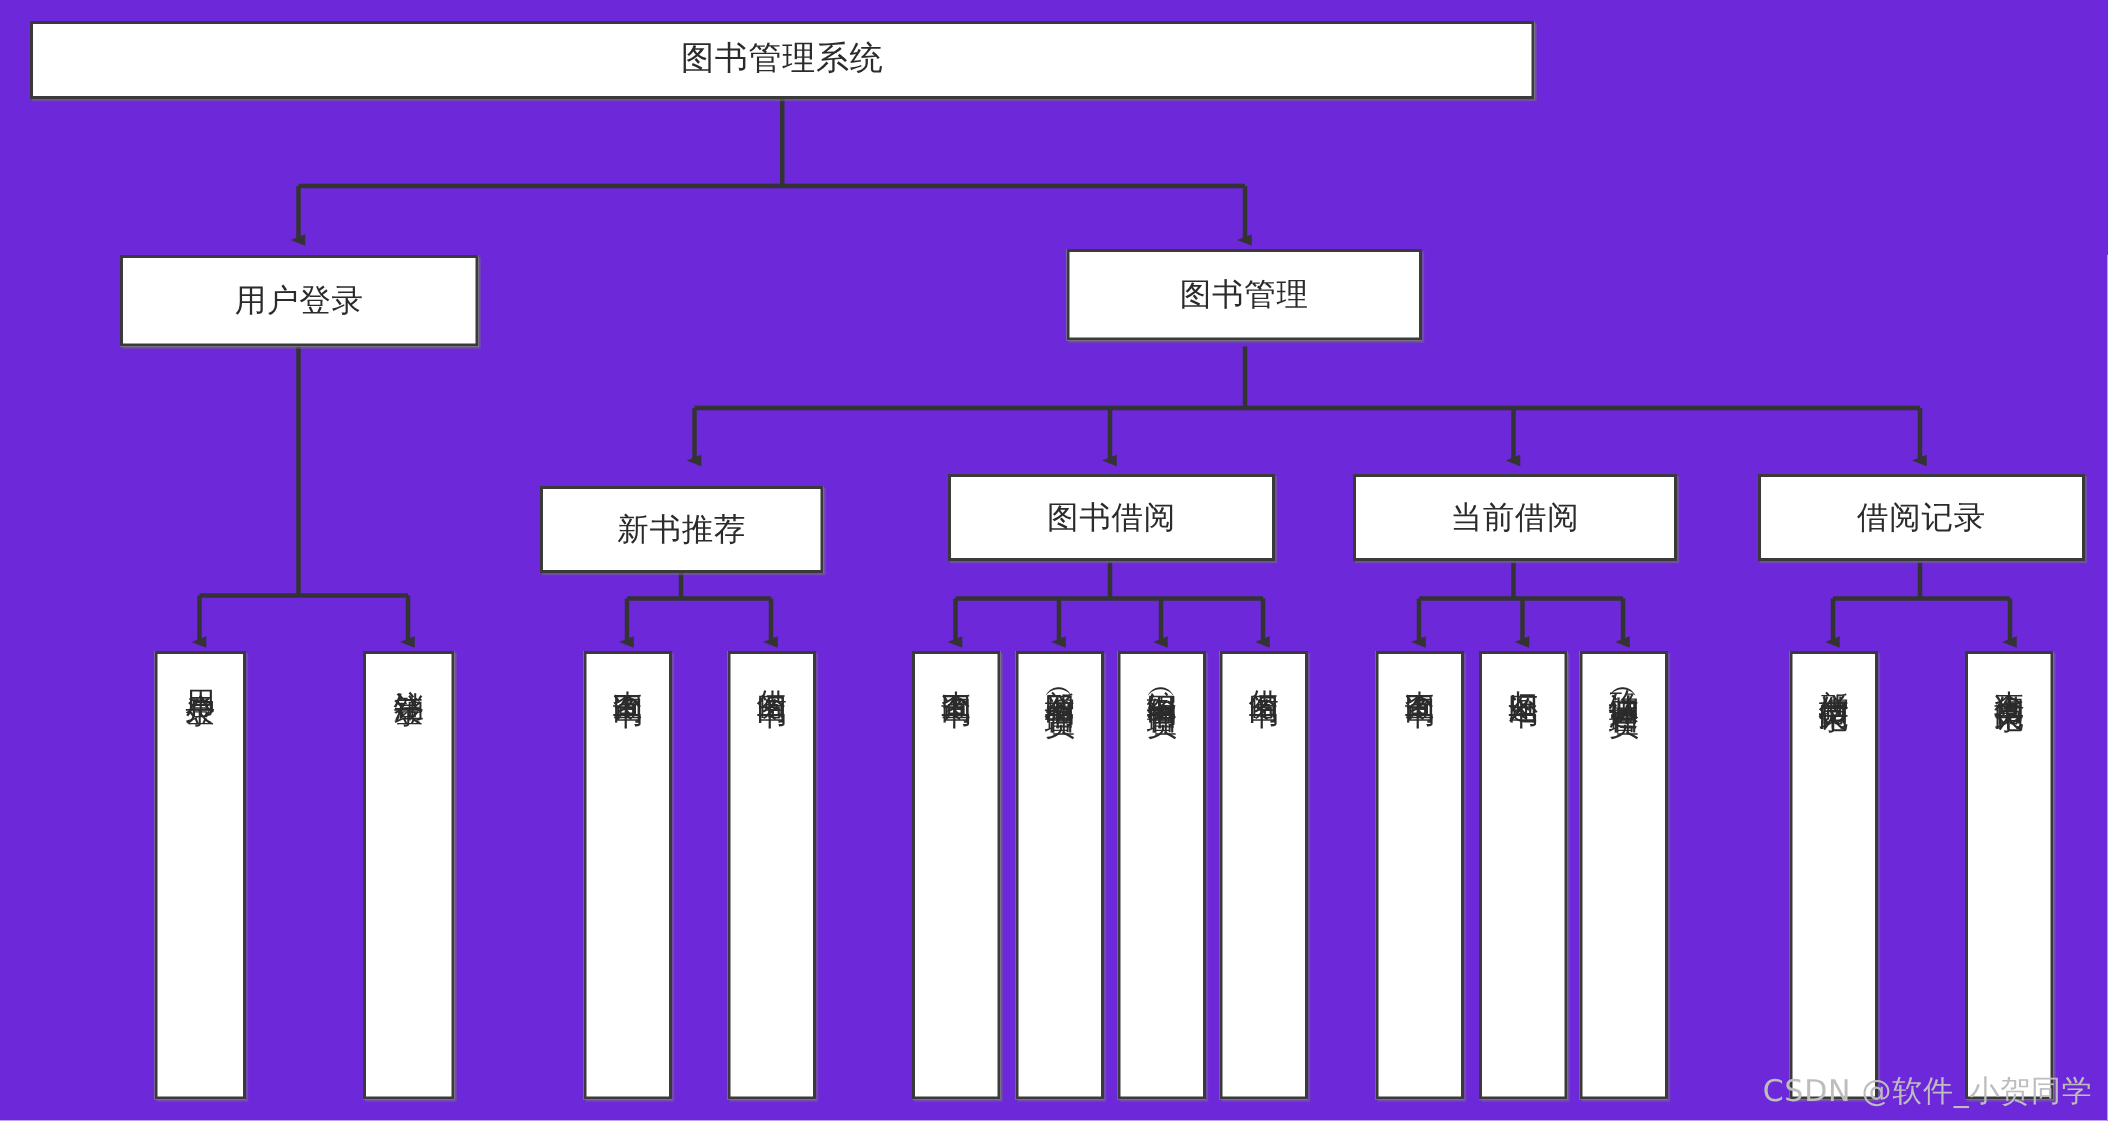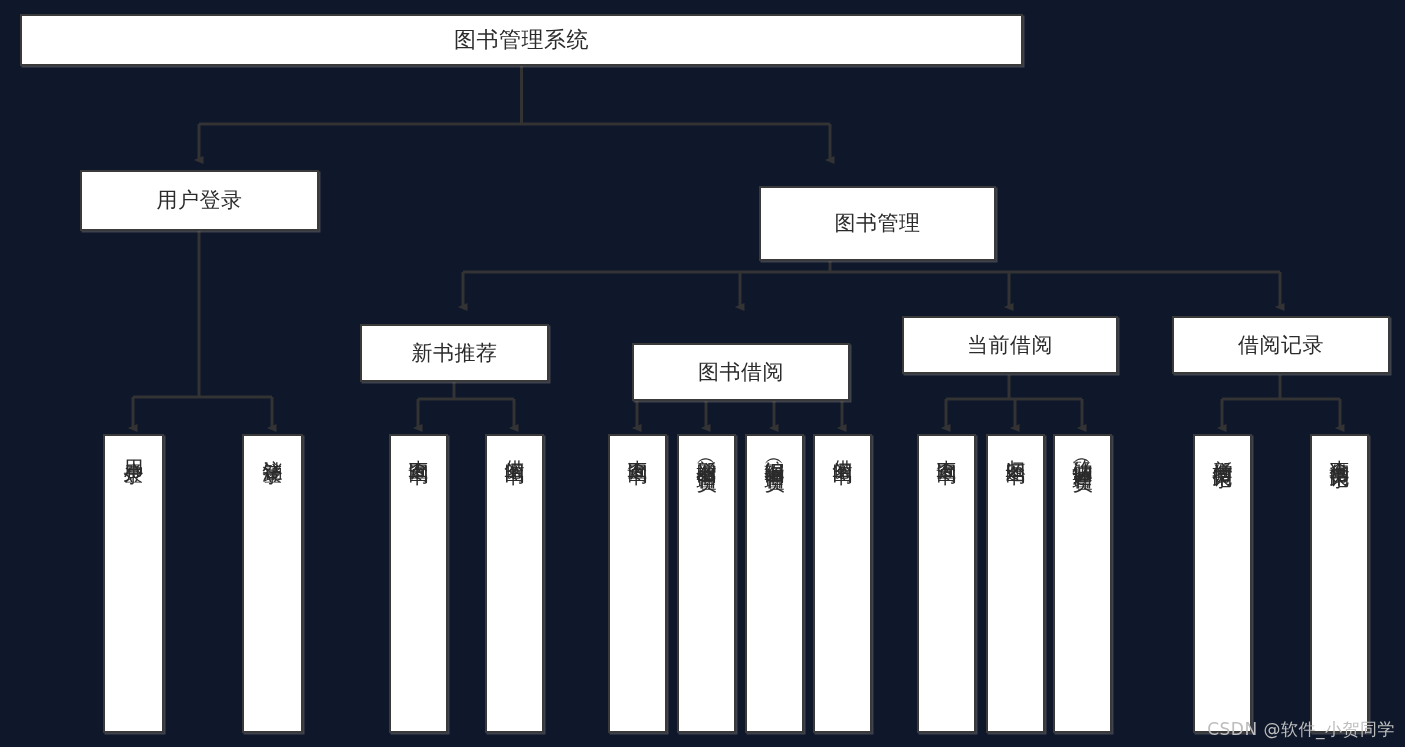--- a/index.html
+++ b/index.html
@@ -9,21 +9,21 @@
     background: #ffffff;
   }
   body {
     font-family: "DejaVu Sans", "Liberation Sans", sans-serif;
     color: #1a1a1a;
   }
   #canvas {
     position: relative;
     width: 1405px;
     height: 747px;
-    background: #0f172a;
+    background: #6d28d9;
     overflow: hidden;
   }
   svg.edges {
     position: absolute;
     left: 0;
     top: 0;
     width: 1405px;
     height: 747px;
     pointer-events: none;
   }
@@ -57,21 +57,21 @@
     font-size: 20px;
     line-height: 1.05;
     letter-spacing: 2px;
     white-space: nowrap;
   }
   .node.root .label { font-size: 22px; }
   .watermark {
     position: absolute;
     right: 10px;
     bottom: 6px;
-    font-size: 17px;
+    font-size: 20px;
     color: #bdbdbd;
     letter-spacing: 0.5px;
     white-space: nowrap;
     pointer-events: none;
   }
 </style>
 </head>
 <body>
 
 <div id="canvas">
@@ -126,28 +126,28 @@
     </g>
   </svg>
 
   <div class="node root" style="left:20px; top:14px; width:1003px; height:52px;">
     <span class="label">图书管理系统</span>
   </div>
 
   <div class="node" style="left:80px; top:170px; width:239px; height:61px;">
     <span class="label">用户登录</span>
   </div>
-  <div class="node" style="left:711px; top:186px; width:237px; height:75px;margin-left:48px;">
+  <div class="node" style="left:711px; top:166px; width:237px; height:61px;">
     <span class="label">图书管理</span>
   </div>
 
   <div class="node" style="left:360px; top:324px; width:189px; height:58px;">
     <span class="label">新书推荐</span>
   </div>
-  <div class="node" style="left:632px; top:316px; width:218px; height:58px;margin-top:27px;">
+  <div class="node" style="left:632px; top:316px; width:218px; height:58px;">
     <span class="label">图书借阅</span>
   </div>
   <div class="node" style="left:902px; top:316px; width:216px; height:58px;font-family:Liberation Serif, serif;">
     <span class="label">当前借阅</span>
   </div>
   <div class="node" style="left:1172px; top:316px; width:218px; height:58px;">
     <span class="label">借阅记录</span>
   </div>
 
   <div class="node vertical" style="left:103px; top:434px; width:61px; height:299px;">

